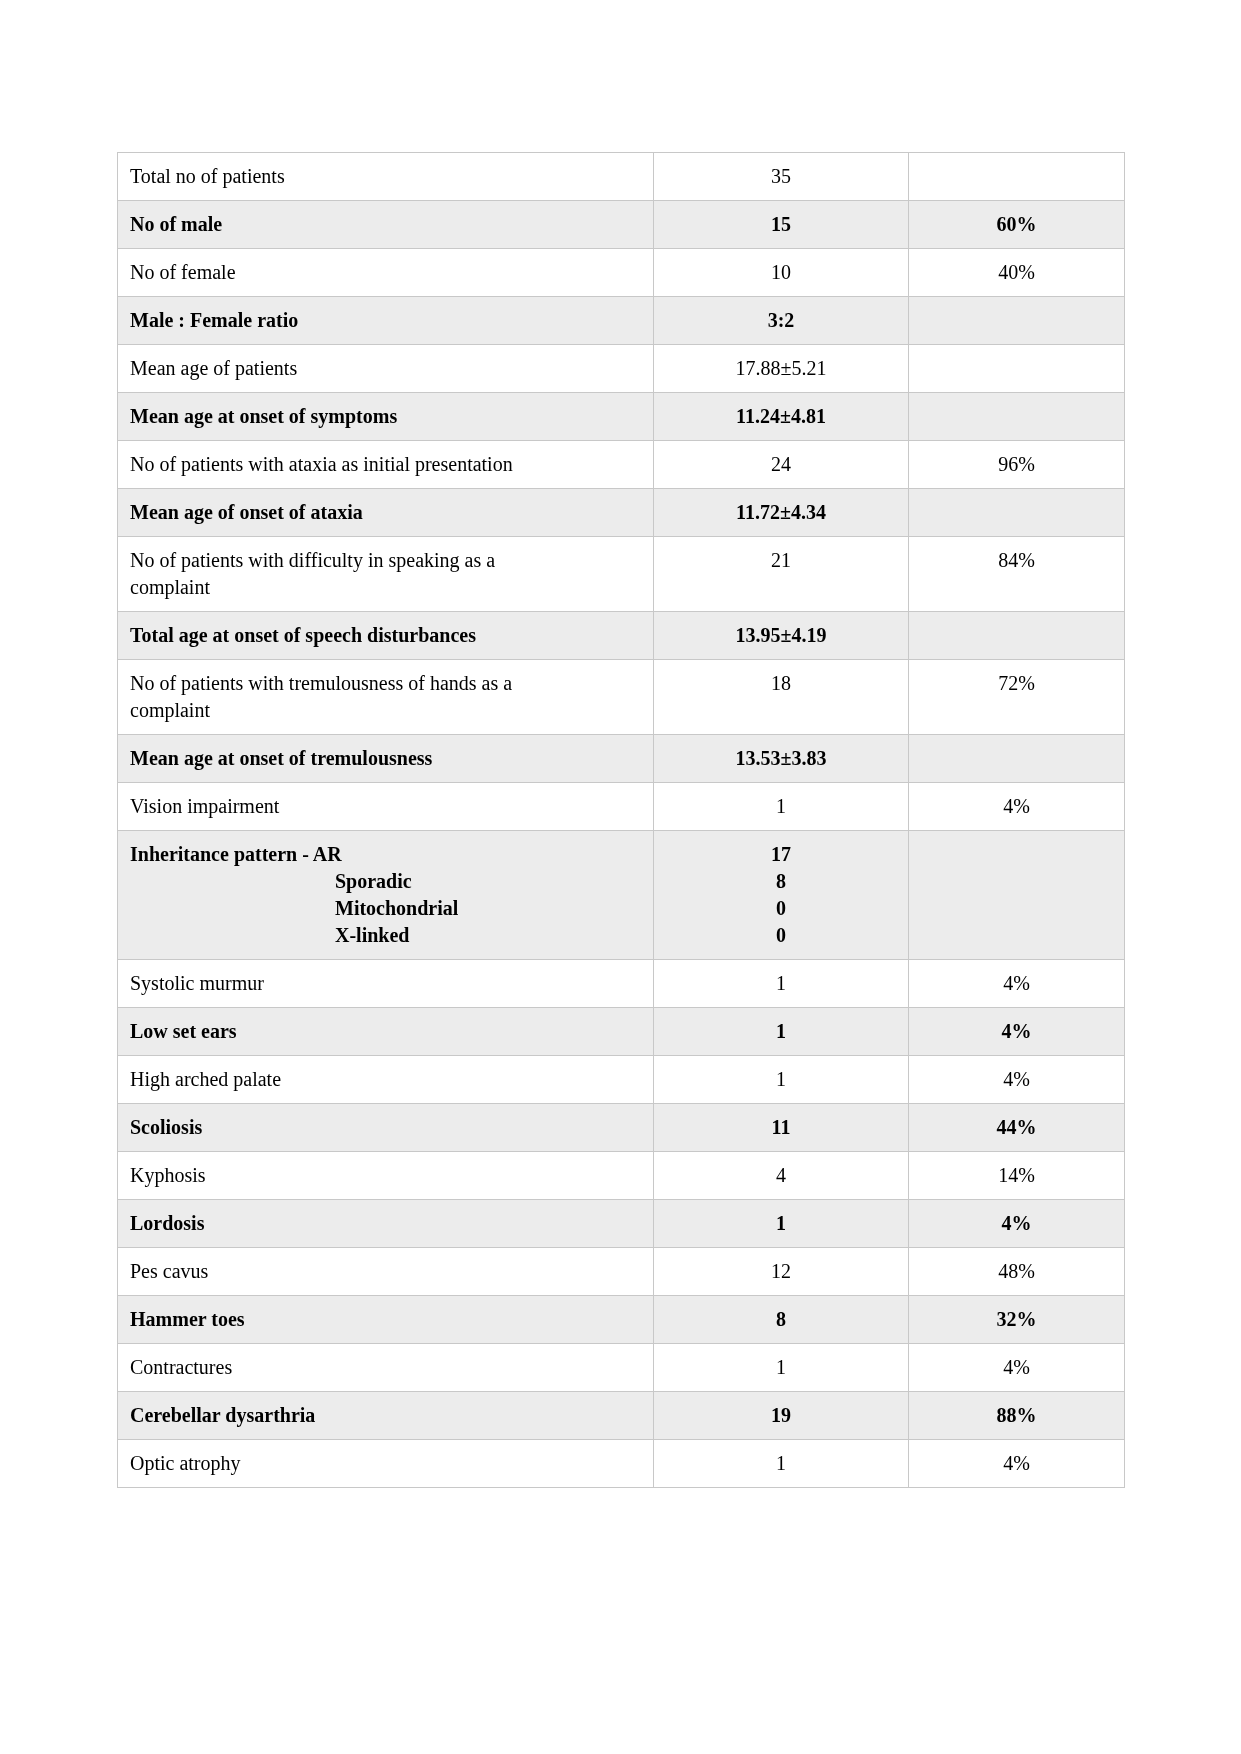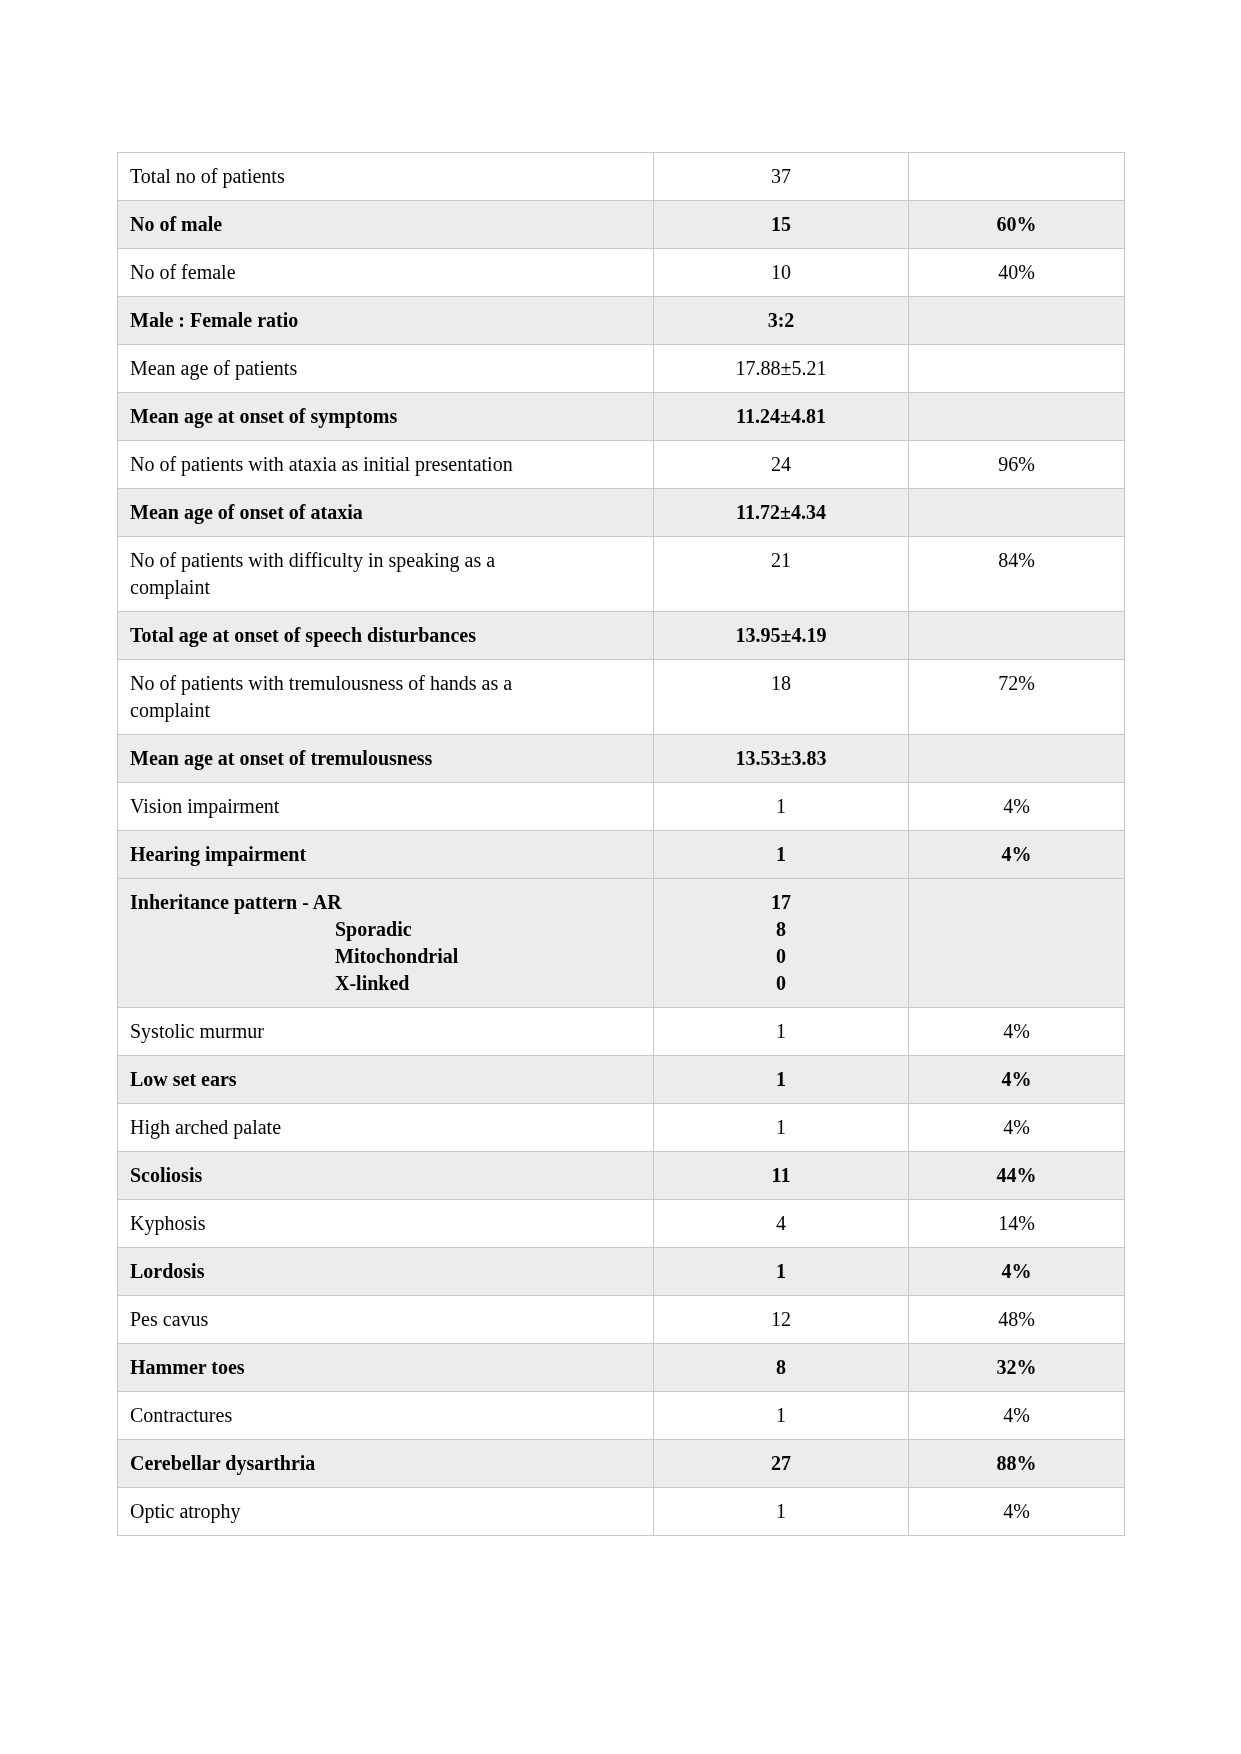--- a/index.html
+++ b/index.html
@@ -58,21 +58,21 @@
 <div class="page">
   <table class="stats-table">
     <colgroup>
       <col class="c1">
       <col class="c2">
       <col class="c3">
     </colgroup>
     <tbody id="table-body">
         <tr>
           <td class="param"><span>Total no of patients</span></td>
-          <td class="value"><span>37</span></td>
+          <td class="value"><span>35</span></td>
           <td class="pct"><span></span></td>
         </tr>
         <tr class="shaded">
           <td class="param"><span>No of male</span></td>
           <td class="value"><span>15</span></td>
           <td class="pct"><span>60%</span></td>
         </tr>
         <tr>
           <td class="param"><span>No of female</span></td>
           <td class="value"><span>10</span></td>
@@ -124,25 +124,20 @@
           <td class="param"><span>Mean age at onset of tremulousness</span></td>
           <td class="value"><span>13.53±3.83</span></td>
           <td class="pct"><span></span></td>
         </tr>
         <tr>
           <td class="param"><span>Vision impairment</span></td>
           <td class="value"><span>1</span></td>
           <td class="pct"><span>4%</span></td>
         </tr>
         <tr class="shaded">
-          <td class="param"><span>Hearing impairment</span></td>
-          <td class="value"><span>1</span></td>
-          <td class="pct"><span>4%</span></td>
-        </tr>
-        <tr class="shaded">
           <td class="param"><div>Inheritance pattern - AR</div><div class="sub-line">Sporadic</div><div class="sub-line">Mitochondrial</div><div class="sub-line">X-linked</div></td>
           <td class="value"><div>17</div><div>8</div><div>0</div><div>0</div></td>
           <td class="pct"><span></span></td>
         </tr>
         <tr>
           <td class="param"><span>Systolic murmur</span></td>
           <td class="value"><span>1</span></td>
           <td class="pct"><span>4%</span></td>
         </tr>
         <tr class="shaded">
@@ -180,21 +175,21 @@
           <td class="value"><span>8</span></td>
           <td class="pct"><span>32%</span></td>
         </tr>
         <tr>
           <td class="param"><span>Contractures</span></td>
           <td class="value"><span>1</span></td>
           <td class="pct"><span>4%</span></td>
         </tr>
         <tr class="shaded">
           <td class="param"><span>Cerebellar dysarthria</span></td>
-          <td class="value"><span>27</span></td>
+          <td class="value"><span>19</span></td>
           <td class="pct"><span>88%</span></td>
         </tr>
         <tr>
           <td class="param"><span>Optic atrophy</span></td>
           <td class="value"><span>1</span></td>
           <td class="pct"><span>4%</span></td>
         </tr>
       </tbody>
   </table>
 </div>

